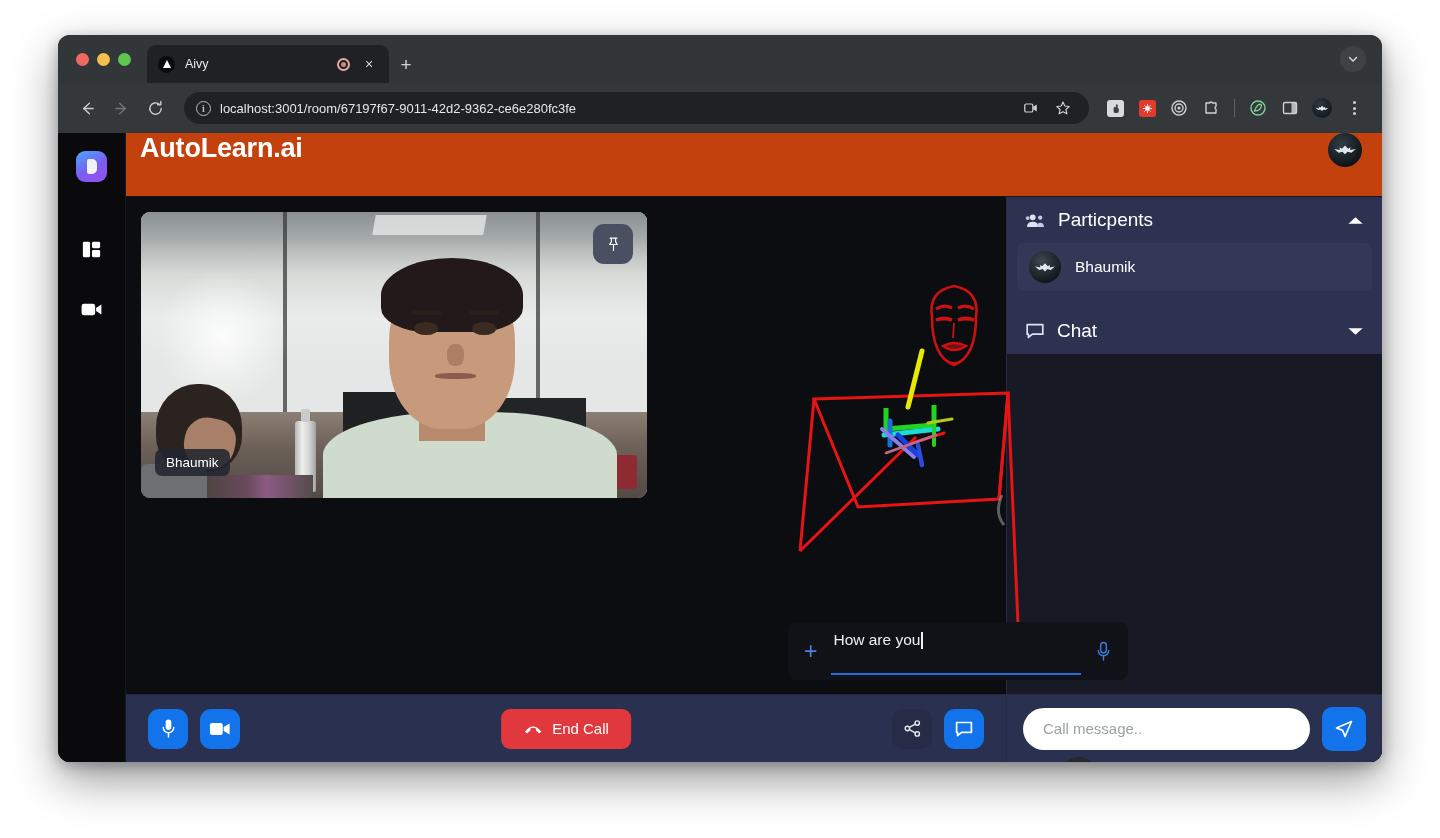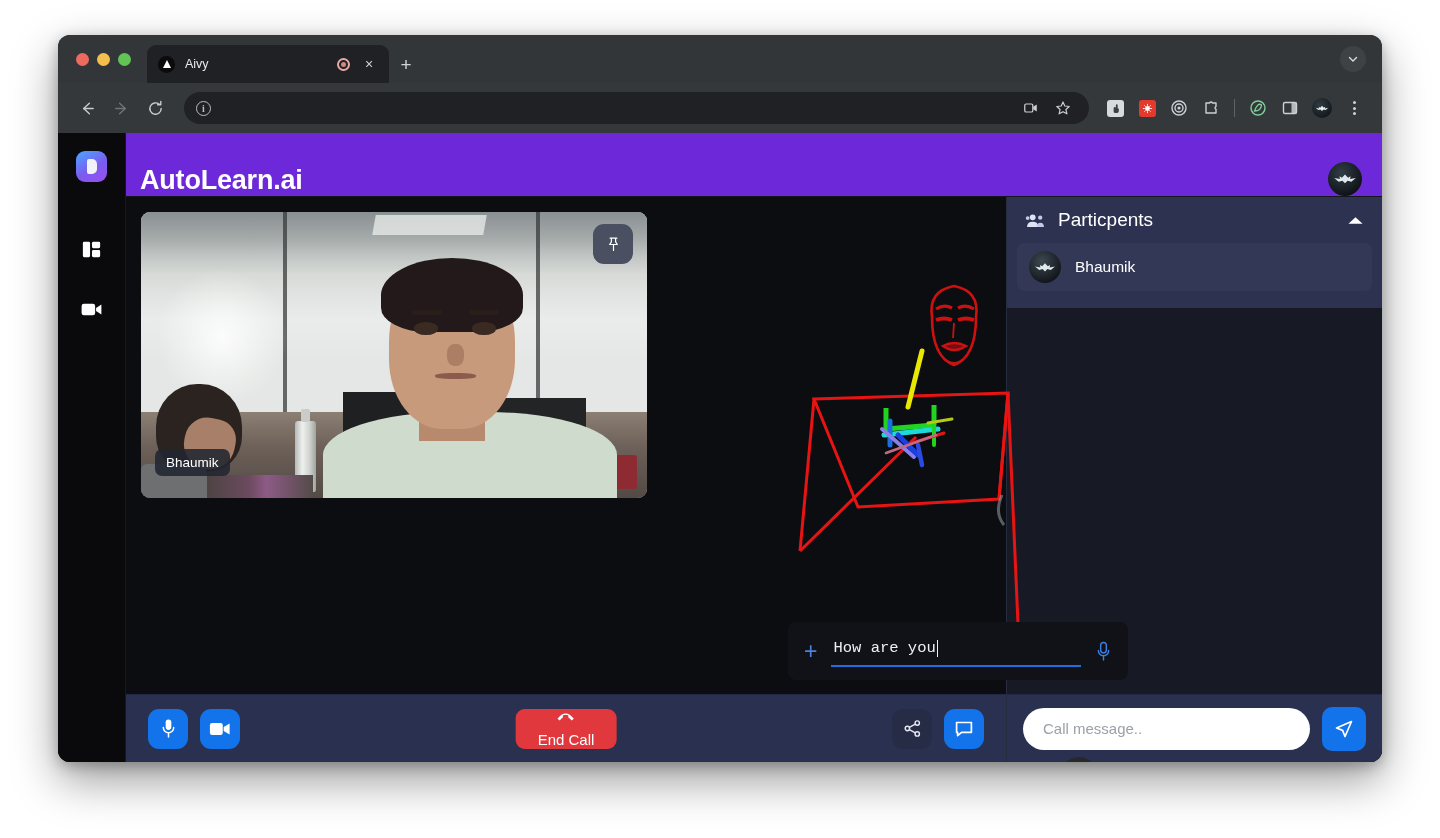--- a/index.html
+++ b/index.html
@@ -191,22 +191,22 @@
     width: 30px; height: 30px;
     display: flex; align-items: center; justify-content: center;
     color: #ffffff;
   }
 
   
   .appcol { flex: 1; display: flex; flex-direction: column; min-width: 0; }
 
   .app-header {
     height: 64px; flex: 0 0 64px;
-    background: #6d28d9;
-    display: flex; align-items: flex-end;
+    background: #c2410c;
+    display: flex; align-items: flex-start;
     padding: 0 20px 0 14px;
     border-bottom: 1px solid #15171d;
   }
   .app-title {
     color: #ffffff;
     font-size: 27px;
     font-weight: bold;
     letter-spacing: -0.2px;
   }
   .header-avatar {
@@ -396,22 +396,22 @@
     background: #101217;
     border-radius: 8px;
     display: flex; align-items: center;
     padding: 0 16px;
     gap: 14px;
   }
   .ai-plus { color: #4c83d8; font-size: 23px; line-height: 1; font-weight: 300; }
   .ai-field {
     flex: 1;
     border-bottom: 2px solid #1f6fdc;
-    padding: 3px 2px 8px 2px;
-    display: flex; align-items: flex-end; font-family: Liberation Mono, monospace;
+    padding: 3px 2px 24px 2px;
+    display: flex; align-items: flex-end;
   }
   .ai-text { color: #eceff3; font-size: 15.5px; }
   .ai-caret {
     display: inline-block;
     width: 1.5px; height: 17px;
     background: #eceff3;
     margin-left: 1px;
   }
   .ai-mic { color: #3c7fe0; display: flex; align-items: center; }
 
@@ -435,21 +435,20 @@
   .ctl-btn.dark { background: #262b46; }
   .end-call {
     position: absolute; left: 50%; transform: translateX(-50%);
     background: #e0383c;
     color: #ffffff;
     font-size: 15px;
     height: 40px;
     border-radius: 9px;
     display: flex; align-items: center; gap: 9px;
     padding: 0 22px;
-    flex-direction: column;
   }
 
   
   .rightpanel {
     width: 376px; flex: 0 0 376px;
     background: #171a24;
     display: flex; flex-direction: column;
     border-left: 1px solid #262b3d;
     min-height: 0;
   }
@@ -556,20 +555,21 @@
     </div>
     <div class="nav-btn">
       <svg width="17" height="17" viewBox="0 0 18 18">
           <path d="M15 9 A6 6 0 1 1 12.8 4.4" stroke="currentColor" stroke-width="1.5" fill="none" stroke-linecap="round"></path>
           <path d="M14.6 1.6 L14.6 5.0 L11.2 5.0" stroke="currentColor" stroke-width="1.5" fill="none" stroke-linecap="round" stroke-linejoin="round"></path>
         </svg>
     </div>
 
     <div class="omnibox">
       <span class="info-icon">i</span>
+      <span class="url">localhost:3001/room/67197f67-9011-42d2-9362-ce6e280fc3fe</span>
       <span class="omni-right">
         <span class="tb-icon">
           <svg width="16" height="16" viewBox="0 0 18 18">
               <rect x="2" y="4.5" width="9" height="9" rx="1.5" stroke="currentColor" stroke-width="1.4" fill="none"></rect>
               <path d="M11.5 7.5 L15.5 5 V13 L11.5 10.5 Z" fill="currentColor"></path>
             </svg>
         </span>
         <span class="tb-icon">
           <svg width="16" height="16" viewBox="0 0 18 18">
               <path d="M9 2.2 L11 6.8 L16 7.3 L12.3 10.7 L13.4 15.6 L9 13.1 L4.6 15.6 L5.7 10.7 L2 7.3 L7 6.8 Z" stroke="currentColor" stroke-width="1.3" fill="none" stroke-linejoin="round"></path>
@@ -839,20 +839,33 @@
               <span class="p-avatar">
                 <svg width="22" height="11" viewBox="0 0 28 13">
                     <path d="M14 1.2 L17.6 5 L20.4 3.2 L20 6.4 L26.6 5.2 L21.4 9.6 L17 8.4 L14 11.6 L11 8.4 L6.6 9.6 L1.4 5.2 L8 6.4 L7.6 3.2 L10.4 5 Z" fill="#e2e9ee"></path>
                   </svg>
               </span>
               <span class="p-name">Bhaumik</span>
             </div>
           </div>
           <div class="section-gap"></div>
 
+          <div class="panel-section">
+            <span>
+              <svg width="20" height="18" viewBox="0 0 20 18">
+                  <path d="M2.2 2.6 H17.8 V12.2 H7.4 L3.4 15.4 V12.2 H2.2 Z" stroke="#dfe3f5" stroke-width="1.7" fill="none" stroke-linejoin="round"></path>
+                </svg>
+            </span>
+            <span class="ps-label">Chat</span>
+            <span class="panel-caret">
+              <svg width="17" height="11" viewBox="0 0 18 11">
+                  <path d="M1.5 2 L9 9 L16.5 2 Z" fill="#ffffff"></path>
+                </svg>
+            </span>
+          </div>
 
           <div class="chat-body"></div>
 
           <div class="chat-input-bar">
             <div class="chat-field">
               <span class="ph">Call message..</span>
             </div>
             <div class="send-btn">
               <svg width="22" height="22" viewBox="0 0 22 22">
                   <path d="M18.5 3.5 L3.5 10 L9.6 12.4 L12 18.5 Z" stroke="#ffffff" stroke-width="1.7" fill="none" stroke-linejoin="round"></path>

